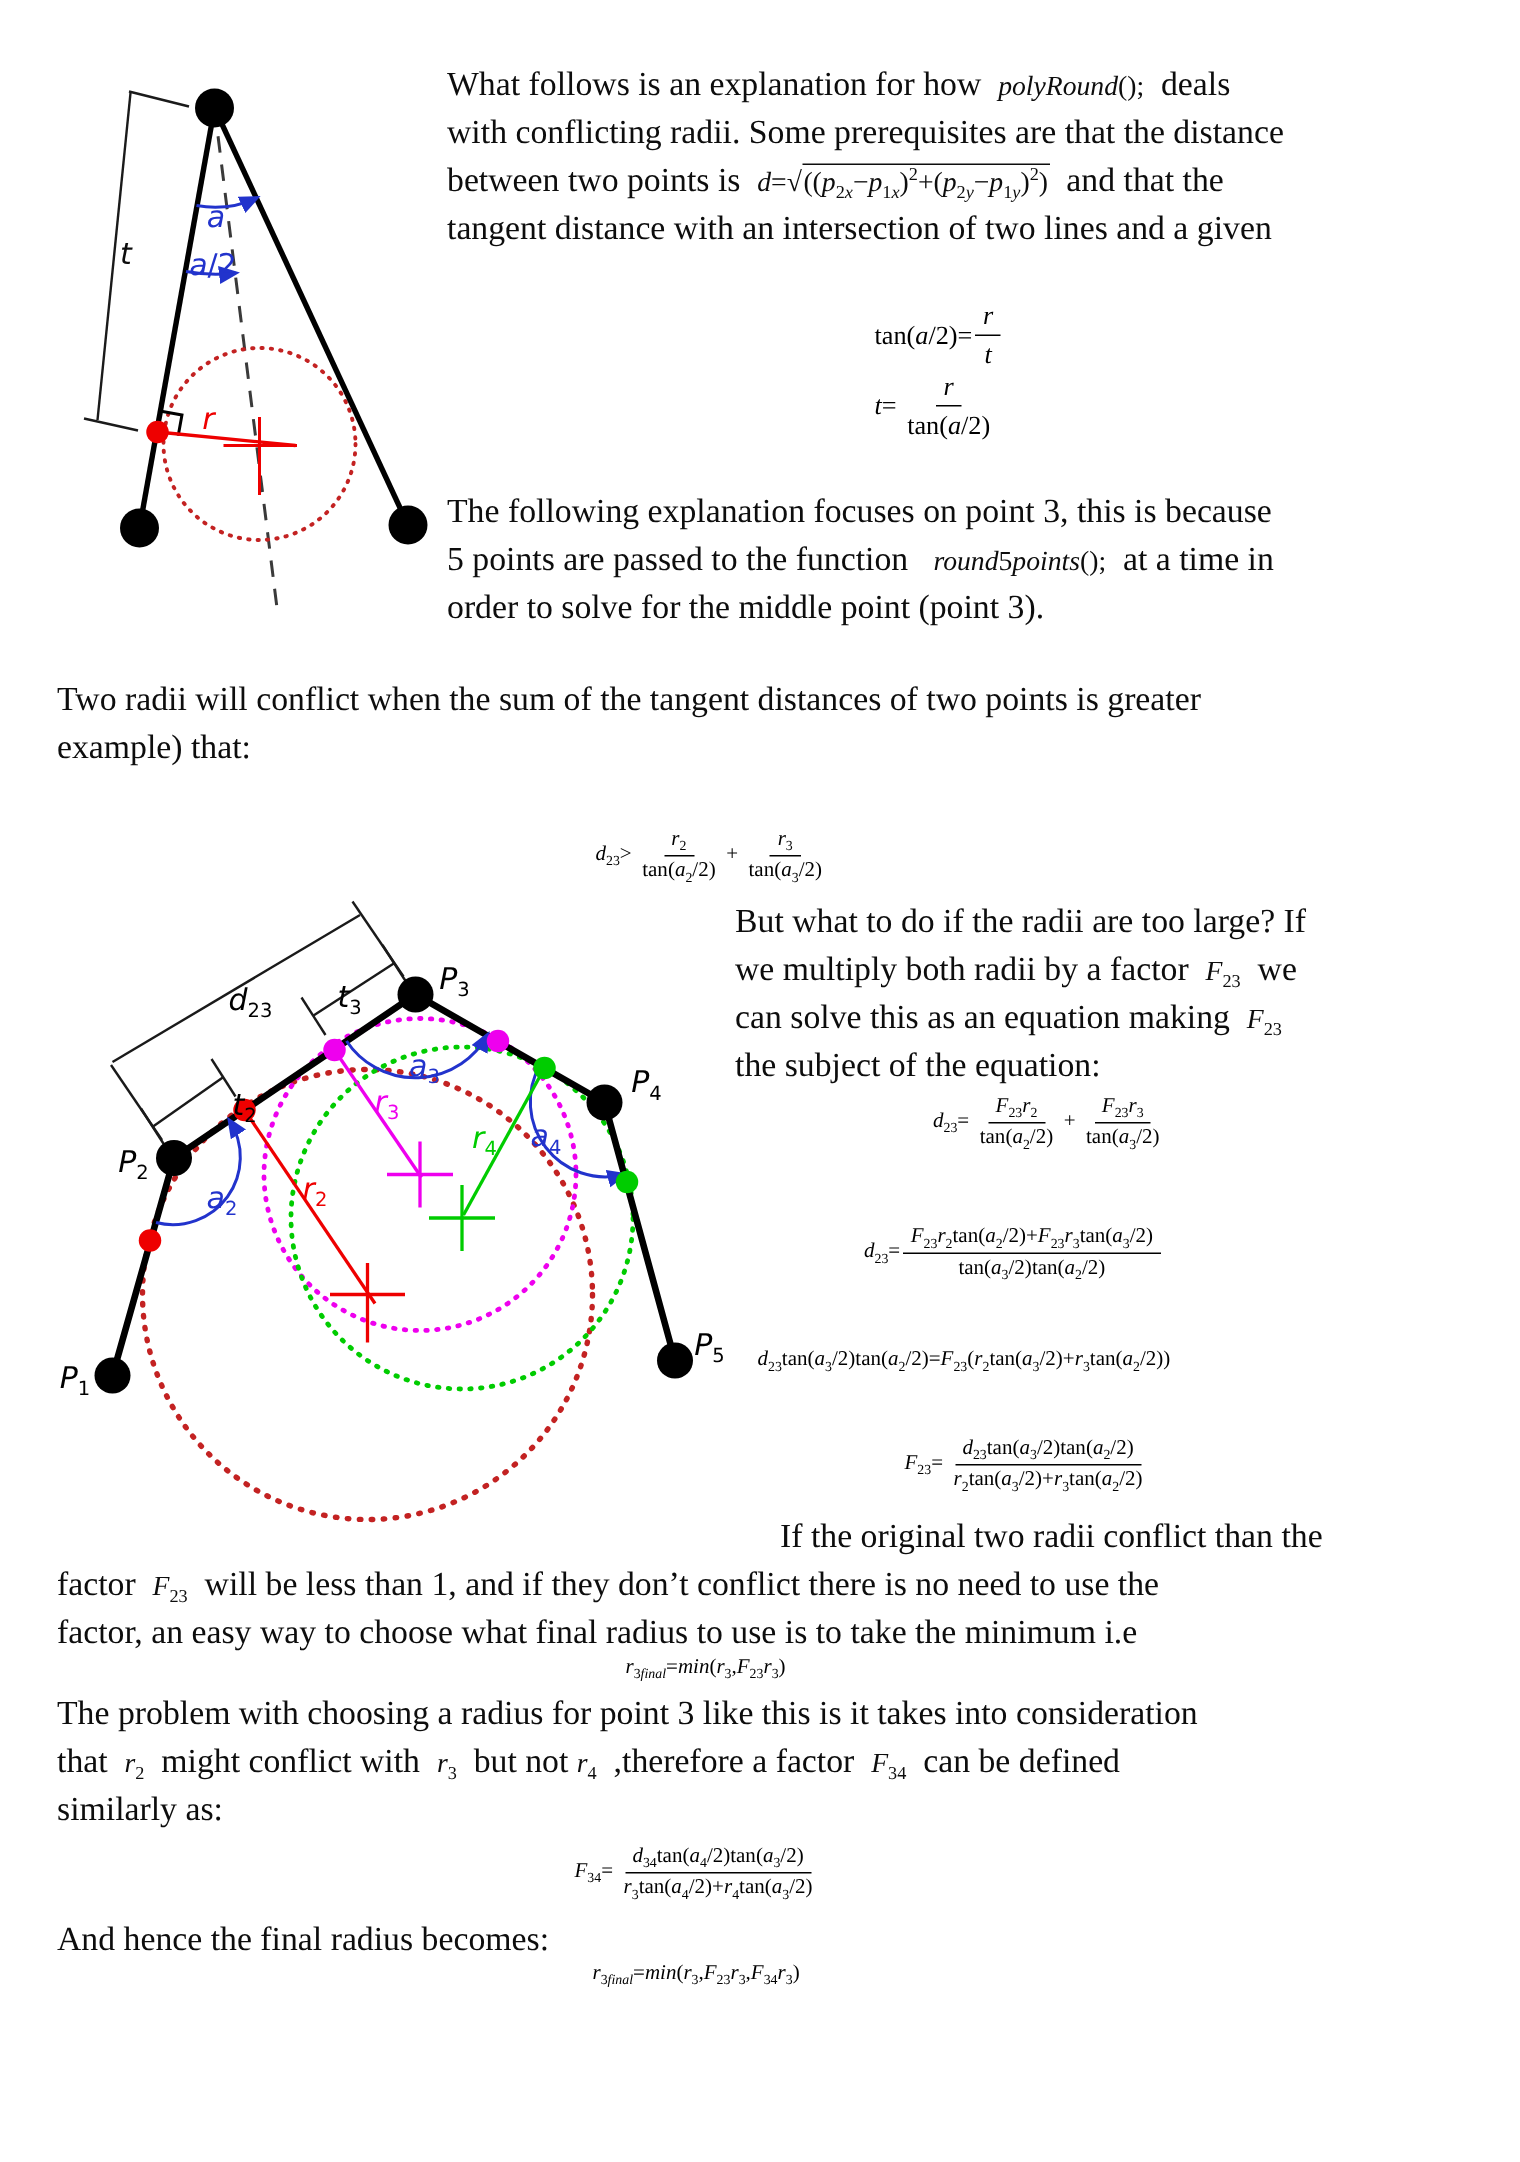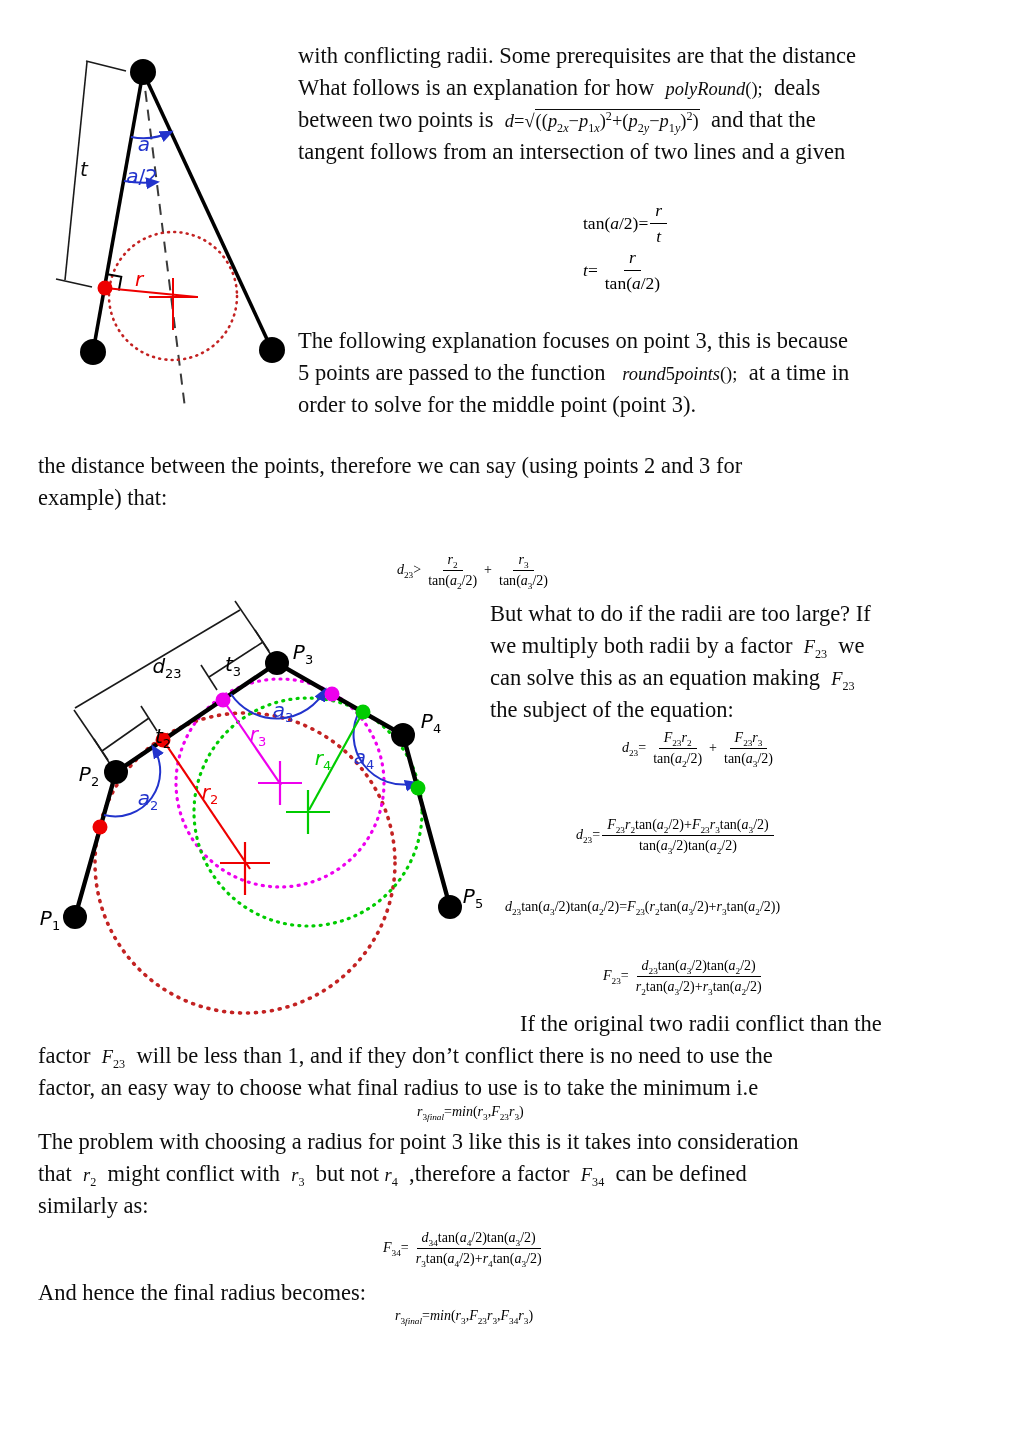--- a/index.html
+++ b/index.html
@@ -113,32 +113,32 @@
   <span class="dlabel" style="left: 203px; top: 64px; color: rgb(0, 0, 0);"><span class="it">t</span><sub>3</sub></span>
   <span class="dlabel" style="left: 118px; top: 198px; color: rgb(34, 51, 204);"><span class="it">a</span><sub>2</sub></span>
   <span class="dlabel" style="left: 253px; top: 110px; color: rgb(34, 51, 204);"><span class="it">a</span><sub>3</sub></span>
   <span class="dlabel" style="left: 334px; top: 157px; color: rgb(34, 51, 204);"><span class="it">a</span><sub>4</sub></span>
   <span class="dlabel" style="left: 180px; top: 192px; color: rgb(238, 0, 0);"><span class="it">r</span><sub>2</sub></span>
   <span class="dlabel" style="left: 228px; top: 134px; color: rgb(238, 0, 238);"><span class="it">r</span><sub>3</sub></span>
   <span class="dlabel" style="left: 293px; top: 158px; color: rgb(0, 204, 0);"><span class="it">r</span><sub>4</sub></span>
 </div>
 
 <div class="para" style="left:298px;top:40px;">
+    <div class="pline"><span>What follows is an explanation for how  </span><span class="imath"><span class="it">polyRound</span>();</span><span>  deals</span></div>
     <div class="pline"><span>with conflicting radii. Some prerequisites are that the distance</span></div>
-    <div class="pline"><span>What follows is an explanation for how  </span><span class="imath"><span class="it">polyRound</span>();</span><span>  deals</span></div>
     <div class="pline"><span>between two points is  </span><span class="imath"><span class="it">d</span>=<span class="rm">√</span><span class="sqrtbar">((<span class="it">p</span><sub>2<span class="it">x</span></sub>−<span class="it">p</span><sub>1<span class="it">x</span></sub>)<sup>2</sup>+(<span class="it">p</span><sub>2<span class="it">y</span></sub>−<span class="it">p</span><sub>1<span class="it">y</span></sub>)<sup>2</sup>)</span></span><span>  and that the</span></div>
-    <div class="pline"><span>tangent follows from an intersection of two lines and a given</span></div>
+    <div class="pline"><span>tangent distance with an intersection of two lines and a given</span></div>
   </div>
 <div class="para" style="left:298px;top:325px;">
     <div class="pline"><span>The following explanation focuses on point 3, this is because</span></div>
     <div class="pline"><span>5 points are passed to the function   </span><span class="imath"><span class="it">round</span>5<span class="it">points</span>();</span><span>  at a time in</span></div>
     <div class="pline"><span>order to solve for the middle point (point 3).</span></div>
   </div>
 <div class="para" style="left:38px;top:450px;">
-    <div class="pline"><span>the distance between the points, therefore we can say (using points 2 and 3 for</span></div>
+    <div class="pline"><span>Two radii will conflict when the sum of the tangent distances of two points is greater</span></div>
     <div class="pline"><span>example) that:</span></div>
   </div>
 <div class="para" style="left:490px;top:598px;">
     <div class="pline"><span>But what to do if the radii are too large? If</span></div>
     <div class="pline"><span>we multiply both radii by a factor  </span><span class="imath"><span class="it">F</span><sub>23</sub></span><span>  we</span></div>
     <div class="pline"><span>can solve this as an equation making  </span><span class="imath"><span class="it">F</span><sub>23</sub></span></div>
     <div class="pline"><span>the subject of the equation:</span></div>
   </div>
 <div class="para" style="left:492px;top:1008px;margin-left:28px;">
     <div class="pline"><span>If the original two radii conflict than the</span></div>

